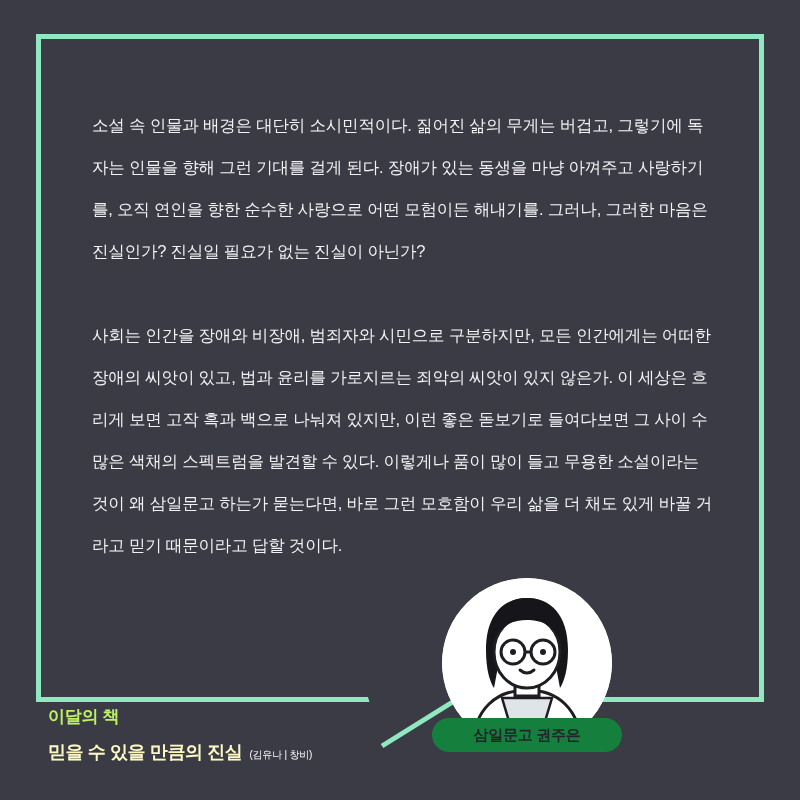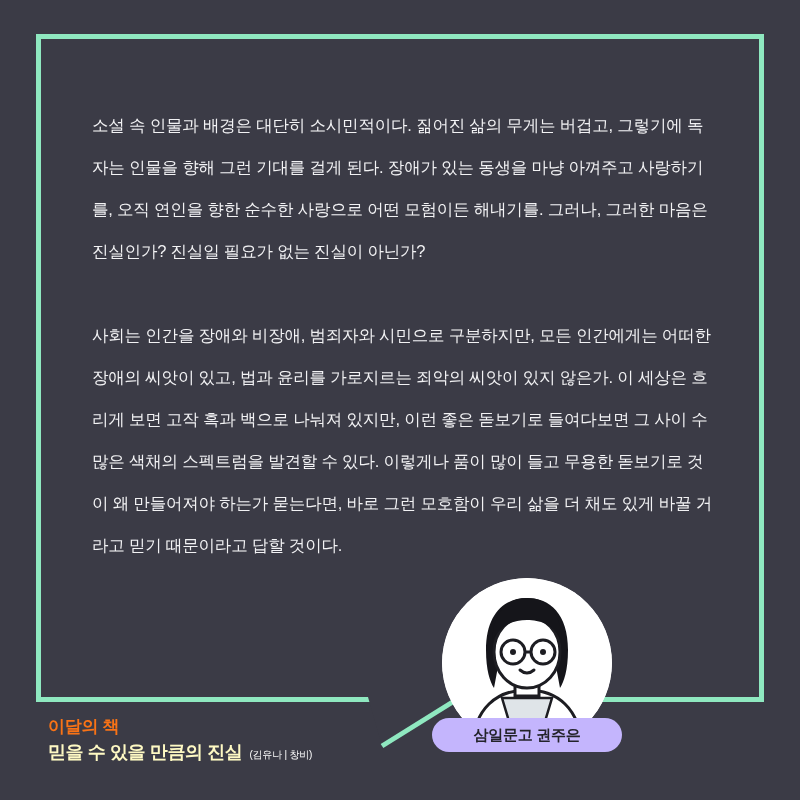--- a/index.html
+++ b/index.html
@@ -59,24 +59,24 @@
   .para:last-child { margin-bottom: 0; }
 
   
   .footer {
     position: absolute;
     left: 48px;
     bottom: 36px;
     width: 520px;
   }
   .footer-label {
-    color: #f97316;
+    color: #bef264;
     font-size: 17px;
     font-weight: bold;
-    margin-bottom: 2px;
+    margin-bottom: 12px;
     letter-spacing: -0.3px;
   }
   .footer-title-row {
     display: flex;
     align-items: baseline;
     gap: 7px;
   }
   .footer-title {
     color: #fef9c3;
     font-size: 18px;
@@ -107,21 +107,21 @@
     background: #ffffff;
     overflow: hidden;
   }
   .avatar-circle svg { display: block; }
   .name-badge {
     position: absolute;
     left: -10px;
     bottom: -4px;
     width: 190px;
     height: 34px;
-    background: #c4b5fd;
+    background: #15803d;
     border-radius: 17px;
     display: flex;
     align-items: center;
     justify-content: center;
   }
   .name-badge span {
     color: #23232b;
     font-size: 15px;
     font-weight: bold;
     letter-spacing: -0.3px;
@@ -137,21 +137,21 @@
   <div class="tail">
     <svg width="120" height="60" viewBox="0 0 120 60">
       <path d="M0 0 L110 0 L16 56 Z" fill="#3b3b46" stroke="none"></path>
       <path d="M2 2 L104 2" stroke="#3b3b46" stroke-width="8" fill="none"></path>
       <path d="M106 0 L16 56" stroke="#8fe8c0" stroke-width="5" fill="none"></path>
     </svg>
   </div>
 
   <div class="body-text">
     <p class="para">소설 속 인물과 배경은 대단히 소시민적이다. 짊어진 삶의 무게는 버겁고, 그렇기에 독자는 인물을 향해 그런 기대를 걸게 된다. 장애가 있는 동생을 마냥 아껴주고 사랑하기를, 오직 연인을 향한 순수한 사랑으로 어떤 모험이든 해내기를. 그러나, 그러한 마음은 진실인가? 진실일 필요가 없는 진실이 아닌가?</p>
-    <p class="para">사회는 인간을 장애와 비장애, 범죄자와 시민으로 구분하지만, 모든 인간에게는 어떠한 장애의 씨앗이 있고, 법과 윤리를 가로지르는 죄악의 씨앗이 있지 않은가. 이 세상은 흐리게 보면 고작 흑과 백으로 나눠져 있지만, 이런 좋은 돋보기로 들여다보면 그 사이 수많은 색채의 스펙트럼을 발견할 수 있다. 이렇게나 품이 많이 들고 무용한 돋보기로 것이 왜 만들어져야 하는가 묻는다면, 바로 그런 모호함이 우리 삶을 더 채도 있게 바꿀 거라고 믿기 때문이라고 답할 것이다.</p>
+    <p class="para">사회는 인간을 장애와 비장애, 범죄자와 시민으로 구분하지만, 모든 인간에게는 어떠한 장애의 씨앗이 있고, 법과 윤리를 가로지르는 죄악의 씨앗이 있지 않은가. 이 세상은 흐리게 보면 고작 흑과 백으로 나눠져 있지만, 이런 좋은 돋보기로 들여다보면 그 사이 수많은 색채의 스펙트럼을 발견할 수 있다. 이렇게나 품이 많이 들고 무용한 소설이라는 것이 왜 삼일문고 하는가 묻는다면, 바로 그런 모호함이 우리 삶을 더 채도 있게 바꿀 거라고 믿기 때문이라고 답할 것이다.</p>
   </div>
 
   <div class="footer">
     <div class="footer-label">이달의 책</div>
     <div class="footer-title-row">
       <span class="footer-title">믿을 수 있을 만큼의 진실</span>
       <span class="footer-meta">(김유나 | 창비)</span>
     </div>
   </div>
 

